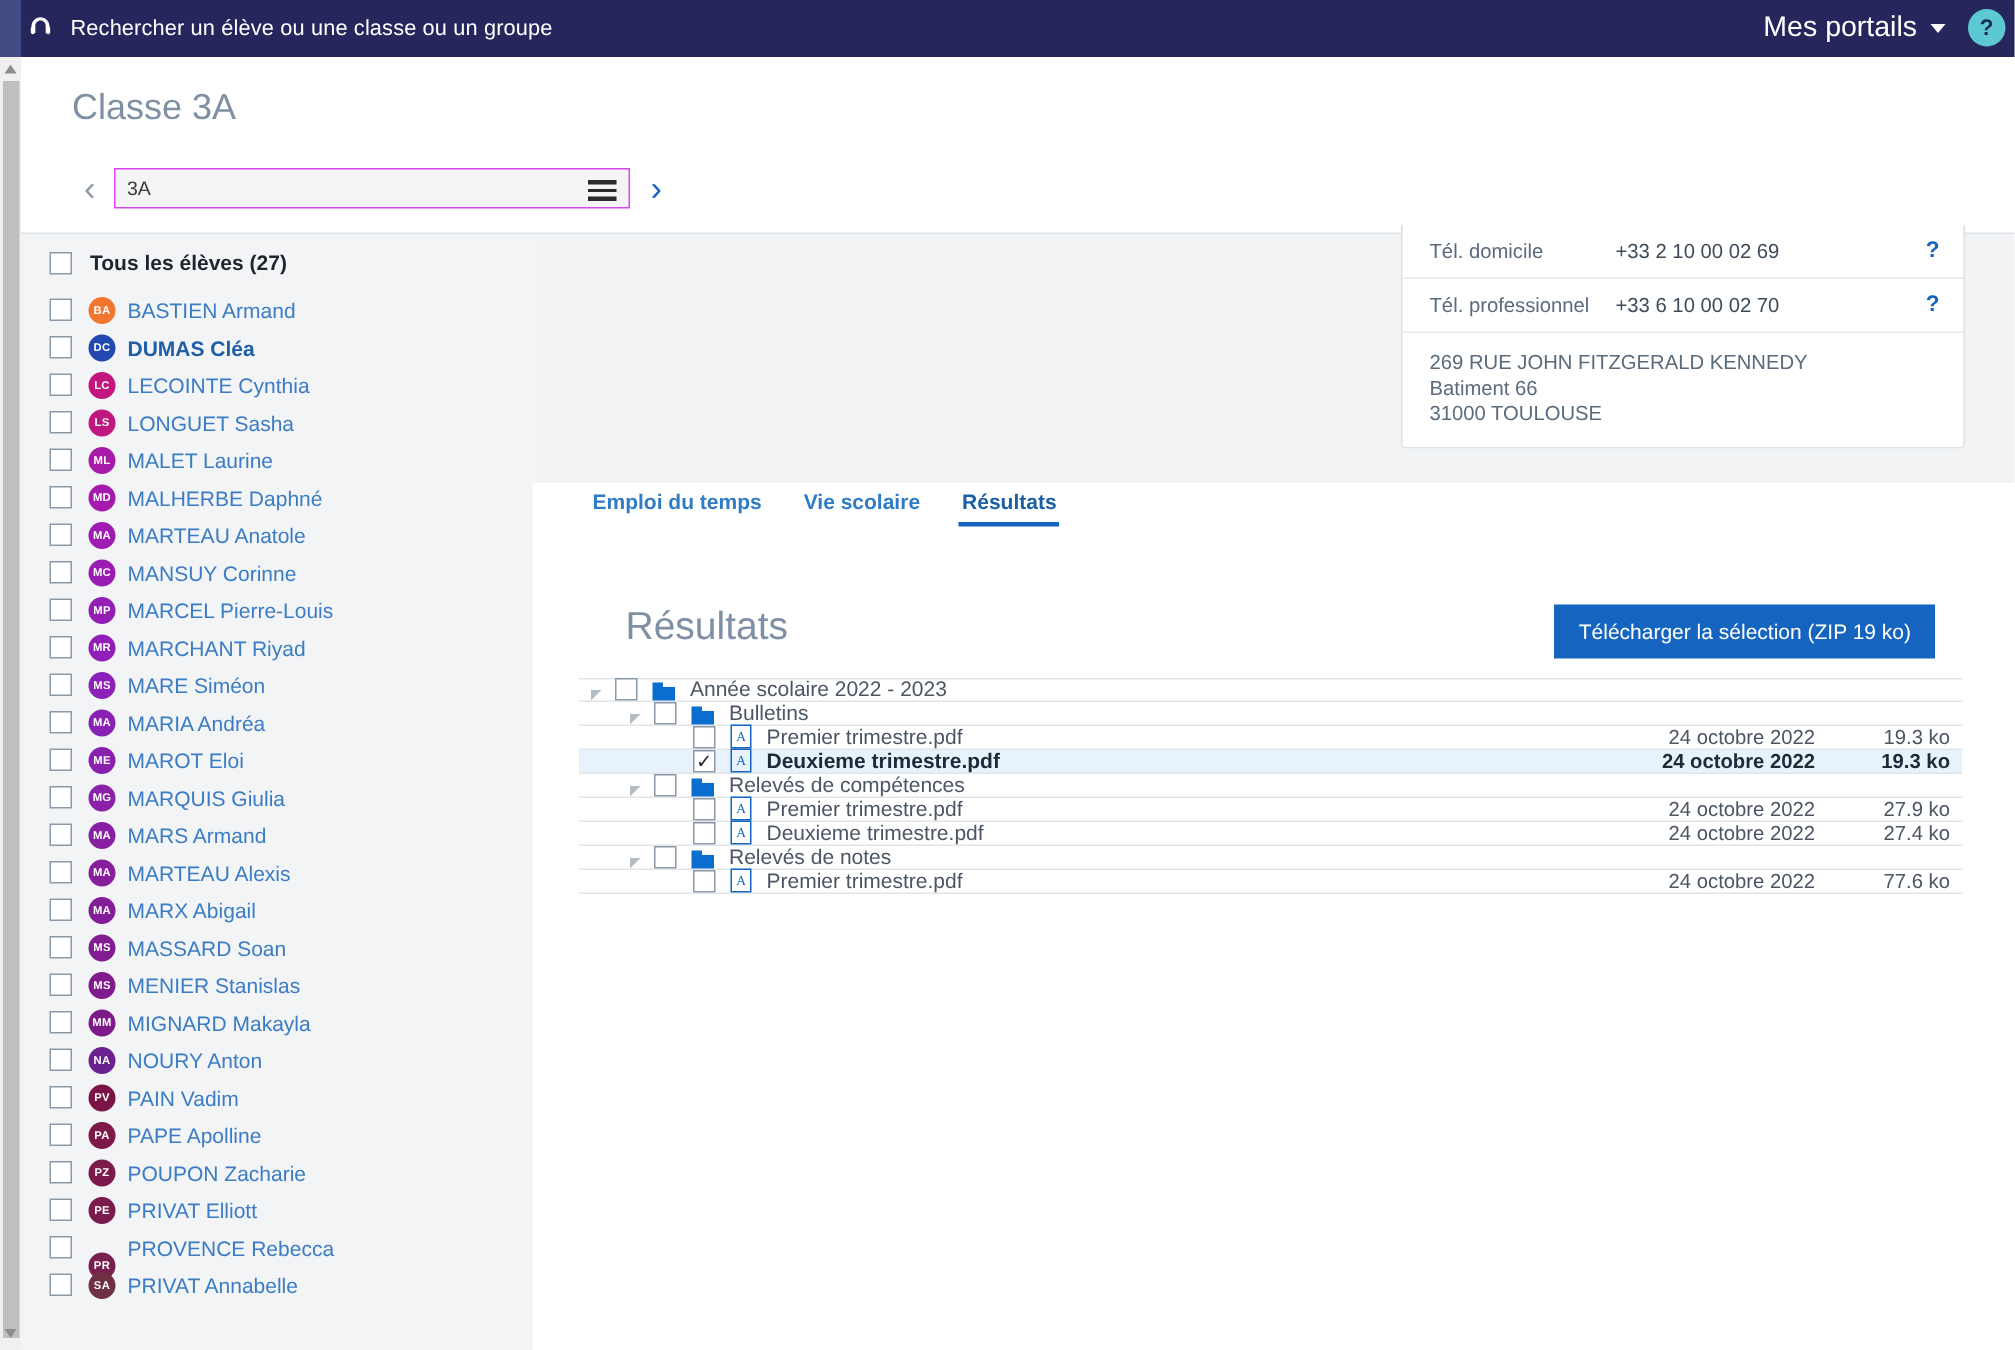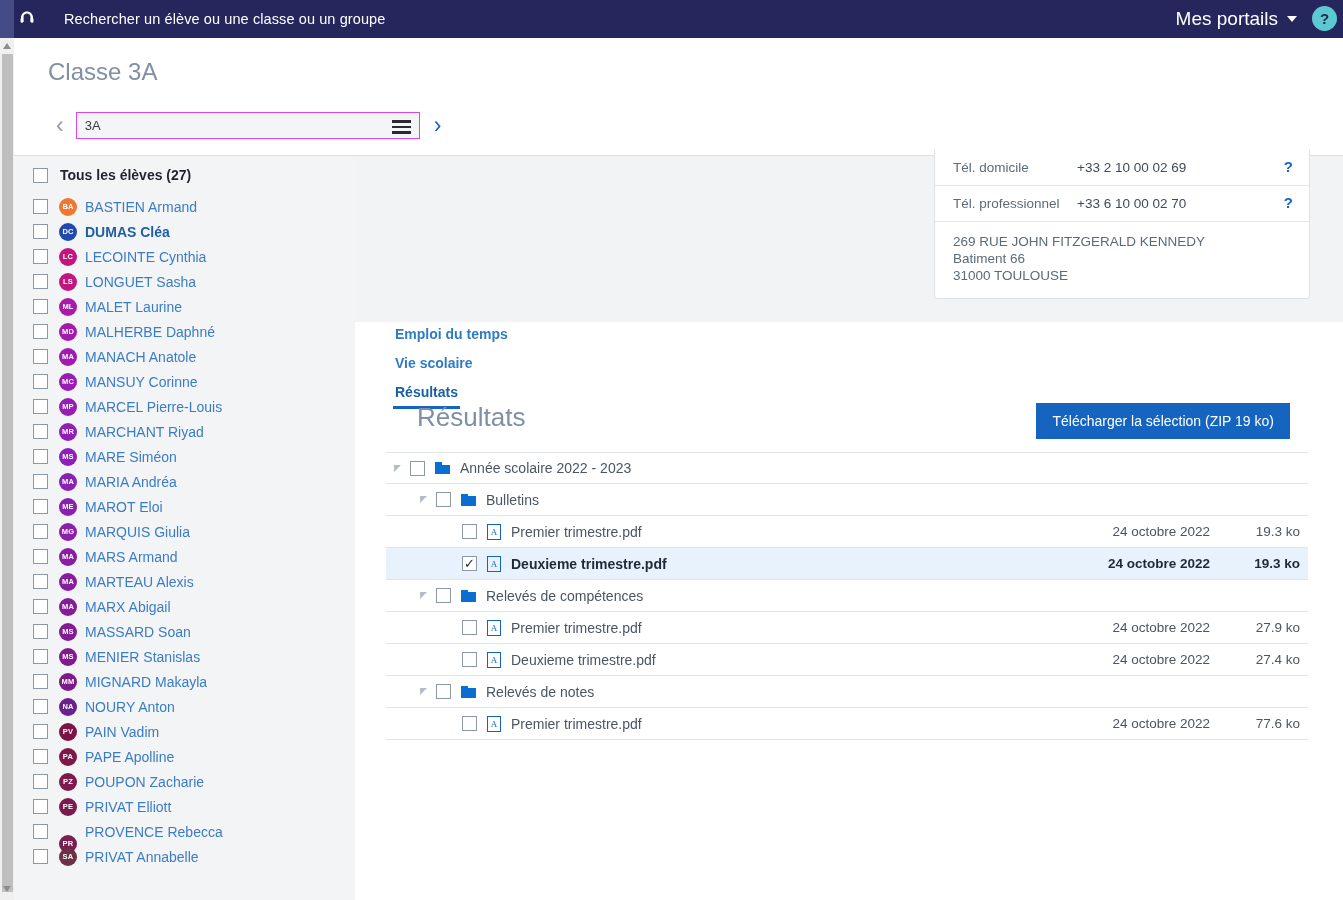--- a/index.html
+++ b/index.html
@@ -24,21 +24,21 @@
     background: #454b85;
   }
   #search-global {
     display: flex; align-items: center;
     margin-left: 18px;
     height: 38px;
   }
   .headset-icon { width: 18px; height: 18px; display:block; }
   #search-global-label {
     color: #ffffff; font-size: 14.5px;
-    margin-left: 28px; letter-spacing: .1px;
+    margin-left: 11px; letter-spacing: .1px;
   }
   #portals {
     position: absolute; right: 46px; top: 0;
     height: 38px; display: flex; align-items: center;
     color: #ffffff; font-size: 19px; cursor: pointer;
   }
   #portals .caret {
     margin-left: 9px;
     width: 0; height: 0;
     border-left: 5px solid transparent;
@@ -208,21 +208,20 @@
     border-top: 1px solid #e3e7ea;
     font-size: 13.5px; color: #5b6b7b; line-height: 17px;
   }
 
   
   #tabs {
     position: absolute; left: 0; top: 166px;
     width: 988px; height: 40px;
     display: flex; align-items: flex-start;
     padding-left: 38px;
-    flex-direction: column;
   }
   .tab {
     font-size: 14px; font-weight: bold; color: #2f7cc4;
     padding: 4px 2px 9px 2px; margin-right: 24px;
     cursor: pointer; position: relative;
   }
   .tab.active { color: #1a5fa8; }
   .tab.active::after {
     content: ""; position: absolute;
     left: 0; right: 0; bottom: 0; height: 3px;
@@ -240,22 +239,22 @@
     border: 0; font-size: 14px;
     padding: 10px 16px; cursor: pointer;
     font-family: "Liberation Sans", sans-serif;
   }
 
   #tree {
     position: absolute; left: 31px; top: 296px;
     width: 922px;
   }
   .tree-row {
-    display: flex; align-items: center;
-    height: 32px;
+    display: flex; align-items: flex-end;
+    height: 16px;
     border-bottom: 1px solid #e2e5e8;
     position: relative;
   }
   .tree-row.first { border-top: 1px solid #e2e5e8; }
   .tree-row.sel { background: #e8f2fc; }
   .twisty {
     width: 0; height: 0;
     border-top: 7px solid #b4bcc4;
     border-right: 7px solid transparent;
     margin-right: 9px;
@@ -374,21 +373,21 @@
         <span class="student-name">MALET Laurine</span>
       </div>
       <div class="student-row">
         <span class="cbox"></span>
         <span class="avatar" style="background: rgb(163, 26, 172);">MD</span>
         <span class="student-name">MALHERBE Daphné</span>
       </div>
       <div class="student-row">
         <span class="cbox"></span>
         <span class="avatar" style="background: rgb(158, 28, 176);">MA</span>
-        <span class="student-name">MANACH Anatole</span>
+        <span class="student-name">MARTEAU Anatole</span>
       </div>
       <div class="student-row">
         <span class="cbox"></span>
         <span class="avatar" style="background: rgb(154, 29, 179);">MC</span>
         <span class="student-name">MANSUY Corinne</span>
       </div>
       <div class="student-row">
         <span class="cbox"></span>
         <span class="avatar" style="background: rgb(149, 30, 181);">MP</span>
         <span class="student-name">MARCEL Pierre-Louis</span>

